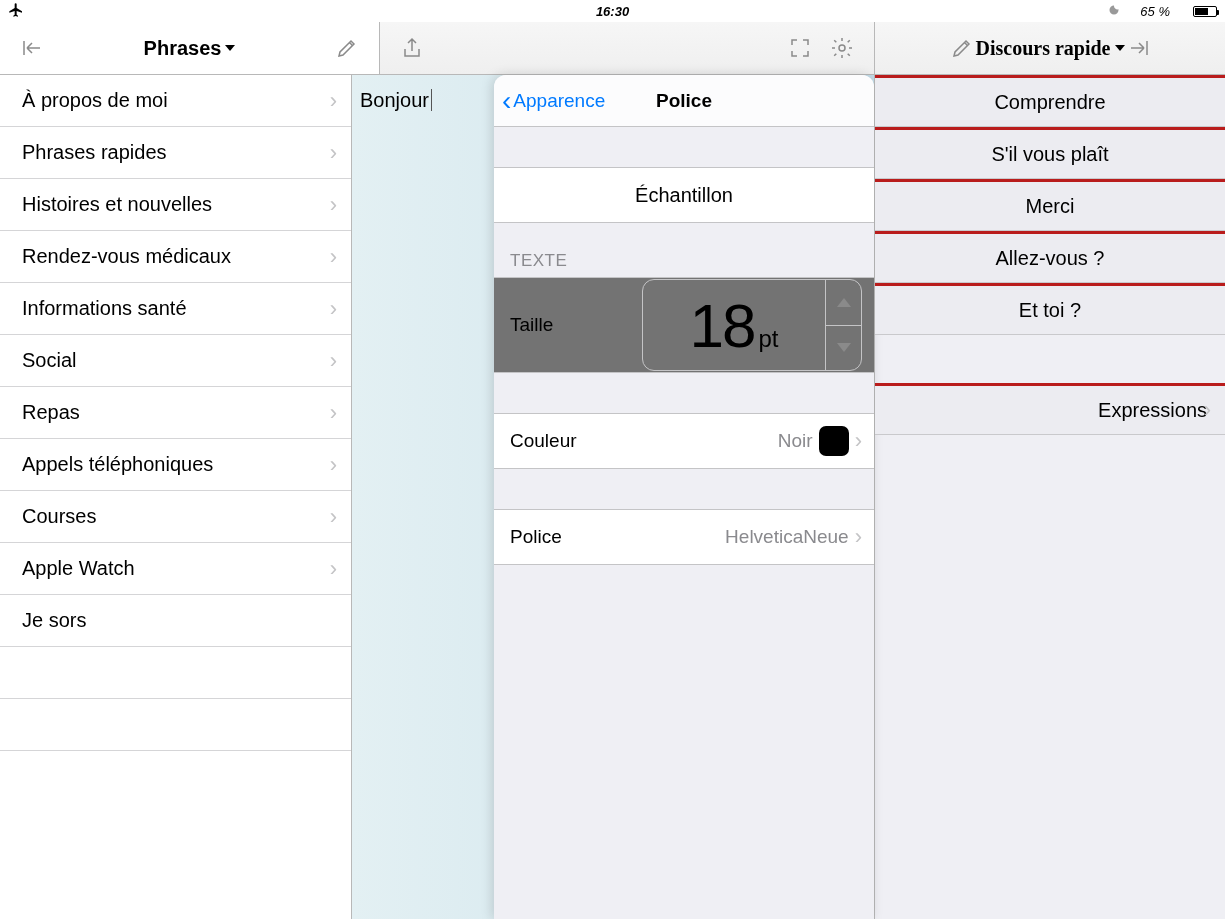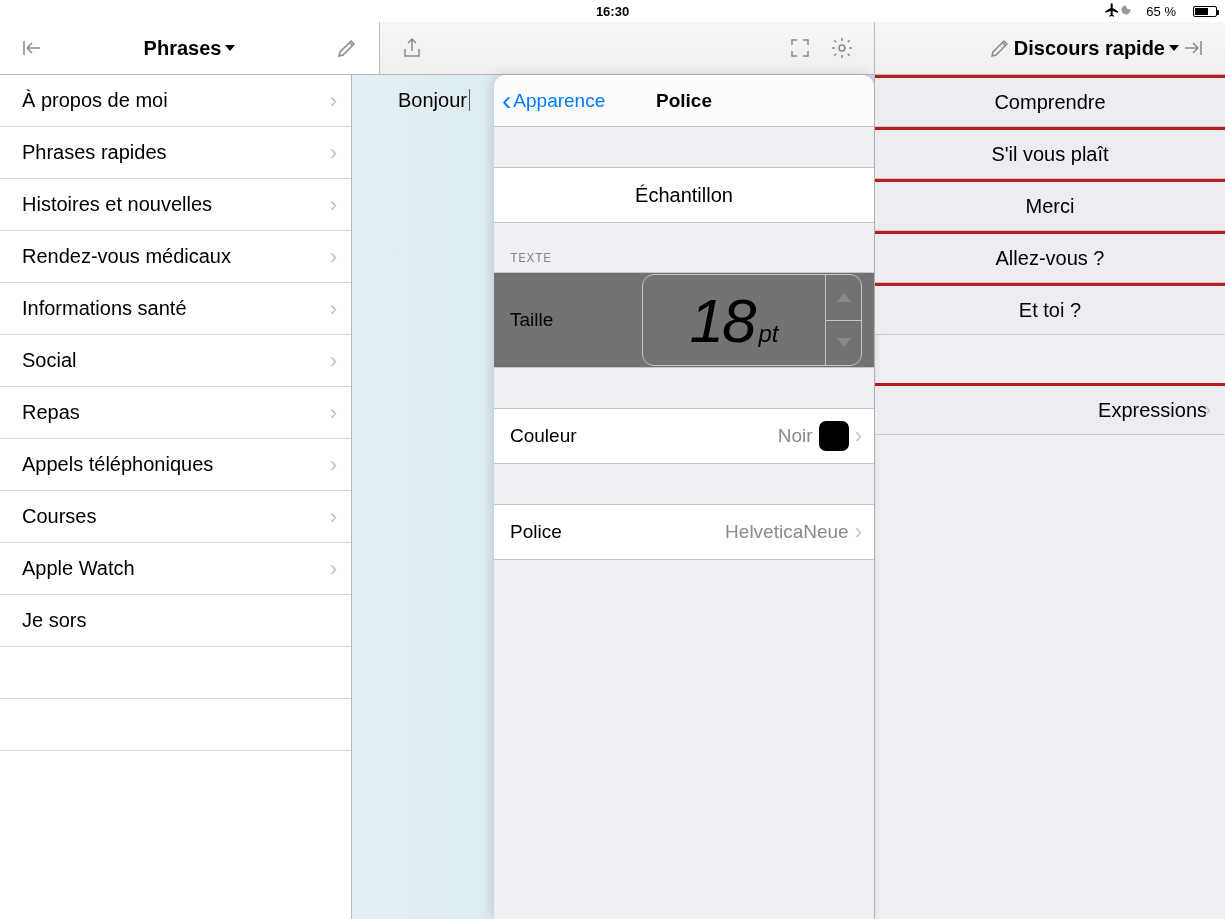--- a/index.html
+++ b/index.html
@@ -1,43 +1,43 @@
 <!DOCTYPE html>
 <html><head>
 <meta charset="utf-8">
 <style>
   * { box-sizing: border-box; margin: 0; padding: 0; }
   html, body { width: 1225px; height: 919px; font-family: -apple-system, "Helvetica Neue", Helvetica, Arial, sans-serif; overflow: hidden; background:#fff; color:#000; }
   
   
-  .statusbar { height: 22px; display:flex; align-items:center; justify-content:flex-end; font-size:12px; padding:10px 8px; }
+  .statusbar { height: 22px; display:flex; align-items:center; justify-content:space-between; font-size:12px; padding:10px 8px;font-style:italic; }
   .statusbar .center { position:absolute; left:50%; transform:translateX(-50%); font-weight:600; font-size:13px; }
-  .statusbar .right { display:flex; align-items:center; gap:14px; font-size:13px;}
+  .statusbar .right { display:flex; align-items:center; gap:20px; font-size:13px;}
   .airplane svg { width:16px; height:16px; }
   .moon svg { width:12px; height:12px; fill:#999;}
   .battery { display:inline-flex; align-items:center; }
   .battery-body { width:24px; height:11px; border:1px solid #000; border-radius:2px; position:relative; margin-left:3px;}
   .battery-body::after { content:""; position:absolute; right:-3px; top:3px; width:2px; height:5px; background:#000; border-radius:0 1px 1px 0;}
   .battery-fill { position:absolute; left:1px; top:1px; bottom:1px; width:60%; background:#000;}
   
   
   .toolbar { height:53px; border-bottom:1px solid #b8b8b8; display:flex; }
   .toolbar .section-left { width:380px; display:flex; align-items:center; justify-content:space-between; padding:0 18px; border-right:1px solid #b8b8b8;text-align:right; }
   .toolbar .section-mid { flex:1; display:flex; align-items:center; justify-content:space-between; padding:0 18px; background:linear-gradient(#f6f6f6,#efefef); border-right:1px solid #b8b8b8;}
-  .toolbar .section-right { width:350px; display:flex; align-items:center; justify-content:flex-end; padding:0 18px; background:linear-gradient(#f6f6f6,#efefef);}
+  .toolbar .section-right { width:350px; display:flex; align-items:center; justify-content:center; padding:0 18px; background:linear-gradient(#f6f6f6,#efefef);font-family:Liberation Serif, serif;}
   .toolbar .title-btn { font-size:20px; font-weight:700; display:flex; align-items:center; gap:4px; cursor:pointer;}
   .caret-down { width:0; height:0; border-left:5px solid transparent; border-right:5px solid transparent; border-top:6px solid #000; display:inline-block;}
   .icon-btn { width:28px; height:28px; display:flex; align-items:center; justify-content:center; cursor:pointer; color:#8a8a8a;}
   .icon-btn svg { width:24px; height:24px; stroke:#8a8a8a; fill:none; stroke-width:1.5;}
   .toolbar .mid-right-icons { display:flex; gap:14px;}
   
   
   .body { display:flex; height: calc(919px - 22px - 53px); }
   .col-left { width:352px; border-right:1px solid #b8b8b8; overflow:hidden; background:#fff;}
-  .col-mid { flex:1; position:relative; background:linear-gradient(to right,#e3f0f3 0%, #d4e7ee 60%, #c3dce8 100%); border-right:1px solid #b8b8b8;padding-left:38px;}
+  .col-mid { flex:1; position:relative; background:linear-gradient(to right,#e3f0f3 0%, #d4e7ee 60%, #c3dce8 100%); border-right:1px solid #b8b8b8;}
   .col-right { width:350px; background:#efeff4; overflow:hidden;}
   
   
   .list-row { height:52px; display:flex; align-items:center; justify-content:space-between; padding:0 14px 0 22px; border-bottom:1px solid #d5d5d7; font-size:20px; cursor:pointer;}
   .list-row.empty { cursor:default;}
   .chev { color:#c4c4c6; font-size:22px; }
   
   
   .compose-text { padding:14px 8px; font-size:20px; display:flex; align-items:flex-start;}
   .text-cursor { display:inline-block; width:1.5px; height:22px; background:#555; margin-left:2px; vertical-align:middle;}
@@ -49,24 +49,24 @@
   .r-row .chev { position:absolute; right:14px;}
   
   
   .popover { position:absolute; top:0; right:0; width:380px; bottom:0; background:#efeff4; box-shadow:-2px 0 12px rgba(0,0,0,0.15); border-top-left-radius:12px; border-top-right-radius:12px; overflow:hidden; display:flex; flex-direction:column;}
   .popover-header { height:52px; background:#fcfcfd; border-bottom:1px solid #c4c4c6; display:flex; align-items:center; position:relative;}
   .popover-back { color:#007aff; font-size:19px; display:flex; align-items:center; gap:2px; padding-left:8px; cursor:pointer;}
   .popover-back .bchev { font-size:28px; line-height:0; font-weight:300;}
   .popover-title { position:absolute; left:50%; transform:translateX(-50%); font-size:19px; font-weight:600;}
   .popover-body { flex:1; overflow:auto;}
   .sample-row { background:#fff; border-top:1px solid #c4c4c6; border-bottom:1px solid #c4c4c6; height:56px; display:flex; align-items:center; justify-content:center; font-size:20px; margin-top:40px;}
-  .section-label { font-size:13px; color:#8a8a8e; letter-spacing:0.5px; padding:28px 16px 6px;font-family:Liberation Mono, monospace;}
+  .section-label { font-size:17px; color:#8a8a8e; letter-spacing:0.5px; padding:28px 16px 6px;}
   .size-row { background:#737373; border-top:1px solid #c4c4c6; border-bottom:1px solid #c4c4c6; height:96px; display:flex; align-items:center; padding:0 12px 0 16px;gap:48px;}
   .size-label { font-size:19px; width:84px;}
-  .size-display { flex:1; border:1px solid #c4c4c6; border-radius:12px; height:92px; display:flex; align-items:center; overflow:hidden;font-style:italic;}
+  .size-display { flex:1; border:1px solid #c4c4c6; border-radius:12px; height:92px; display:flex; align-items:center; overflow:hidden;}
   .size-value { flex:1; display:flex; align-items:baseline; justify-content:center;}
   .size-num { font-size:62px; font-weight:400; letter-spacing:-2px;}
   .size-unit { font-size:24px; margin-left:4px;}
   .step-col { width:36px; display:flex; flex-direction:column; height:100%; border-left:1px solid #c4c4c6;}
   .step-btn { flex:1; display:flex; align-items:center; justify-content:center; cursor:pointer;}
   .step-btn:first-child { border-bottom:1px solid #c4c4c6;}
   .tri-up { width:0;height:0;border-left:7px solid transparent;border-right:7px solid transparent;border-bottom:9px solid #8a8a8a;}
   .tri-down { width:0;height:0;border-left:7px solid transparent;border-right:7px solid transparent;border-top:9px solid #8a8a8a;}
   .kv-row { background:#fff; border-top:1px solid #c4c4c6; border-bottom:1px solid #c4c4c6; height:56px; display:flex; align-items:center; padding:0 12px 0 16px; margin-top:40px; font-size:19px; cursor:pointer;}
   .kv-row .k { flex:1;}

